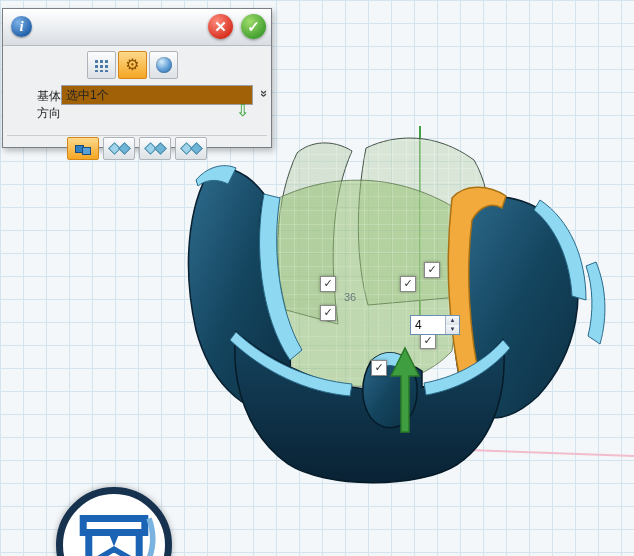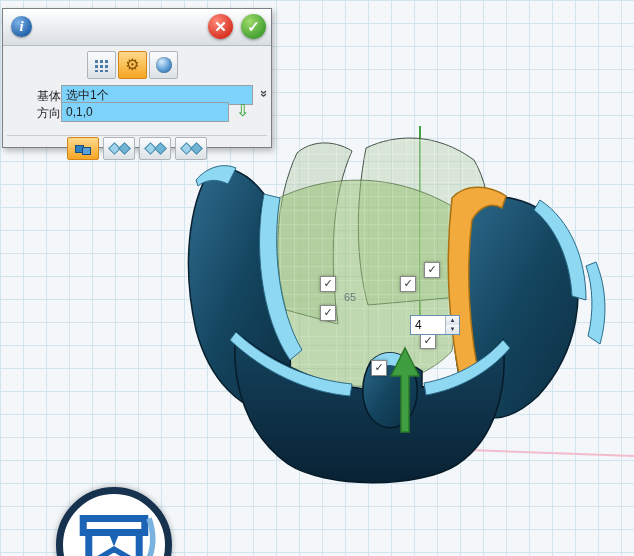--- a/index.html
+++ b/index.html
@@ -35,21 +35,21 @@
   .icon-dots{width:15px;height:13px;
     background-image:radial-gradient(circle,#4a79a8 1.4px,transparent 1.6px);
     background-size:5px 5px;}
   .icon-gear{font-size:16px;color:#8a5200;line-height:1;}
   .icon-sphere{width:16px;height:16px;border-radius:50%;
     background:radial-gradient(circle at 35% 30%,#d5ecfa,#5b9bd5 55%,#2e6da4);
     box-shadow:inset 0 0 2px rgba(0,0,0,.4);}
   .dlg-row{position:absolute;left:0;width:100%;height:20px;}
   .row-base{top:76px;} .row-dir{top:93px;}
   .dlg-label{position:absolute;left:6px;top:3px;font-size:12px;color:#222;margin-left:28px;}
-  .dlg-field{position:absolute;top:0;height:20px;background:#7dd3fc;border:1px solid #9aa0a6;
+  .dlg-field{position:absolute;top:0;height:20px;background:#a16207;border:1px solid #9aa0a6;
     font-size:12px;color:#222;line-height:18px;padding:0 4px;box-sizing:border-box;}
   .field-base{left:58px;width:192px;}
   .field-dir{left:58px;width:168px;}
   .expander{position:absolute;left:253px;top:1px;font-size:13px;font-weight:bold;color:#444;
     transform:rotate(90deg);transform-origin:center;display:inline-block;cursor:pointer;
     width:16px;text-align:center;}
   .dir-pick{position:absolute;left:233px;top:-1px;font-size:16px;color:#2f9e2f;cursor:pointer;}
   .dlg-sep{position:absolute;left:4px;right:4px;top:126px;border-top:1px solid #c8cdd2;}
   .dlg-bottombar{position:absolute;left:64px;top:128px;display:flex;gap:4px;}
   .mini-btn{width:30px;height:21px;border:1px solid #aeb4ba;border-radius:2px;
@@ -134,21 +134,21 @@
     <path d="M236,332 C230,384 248,436 288,464 C324,488 418,490 458,464 C496,438 508,388 503,340 C478,368 448,383 422,387 L422,371 C406,360 386,360 372,373 L372,389 C330,388 276,366 236,332 Z" fill="url(#bowl)" stroke="#061b28" stroke-width="1.5"></path>
     <path d="M236,332 C268,362 310,380 352,384 L350,396 C306,392 264,372 230,340 Z" fill="#8fd8f2" stroke="#2a6b8a" stroke-width="1"></path>
     <path d="M503,340 C482,364 452,378 424,383 L426,395 C456,390 488,374 510,348 Z" fill="#8fd8f2" stroke="#2a6b8a" stroke-width="1"></path>
 
     <path d="M371,361 C360,380 360,402 371,418 C382,431 399,431 409,418 C420,402 420,380 409,361 C397,350 383,350 371,361 Z" fill="url(#petalDark)" stroke="#061b28" stroke-width="1.5"></path>
     <path d="M371,361 C383,350 397,350 409,361 L403,371 C394,363 386,363 377,371 Z" fill="#8fd8f2"></path>
 
     <path d="M401,432 L401,376 L391,376 L405,348 L419,376 L409,376 L409,432 Z" fill="#3f9e3f" stroke="#2a7a2a" stroke-width="1.5"></path>
   </svg>
 
-  <span class="dim-label">65</span>
+  <span class="dim-label">36</span>
 
   <div class="vcheck" style="left:320px;top:276px"><span>✓</span></div>
   <div class="vcheck" style="left:400px;top:276px"><span>✓</span></div>
   <div class="vcheck" style="left:424px;top:262px"><span>✓</span></div>
   <div class="vcheck" style="left:320px;top:305px"><span>✓</span></div>
   <div class="vcheck" style="left:420px;top:333px"><span>✓</span></div>
   <div class="vcheck" style="left:371px;top:360px"><span>✓</span></div>
 
   <div class="spin">
     <div class="val">4</div>
@@ -178,21 +178,20 @@
     </div>
 
     <div class="dlg-row row-base">
       <span class="dlg-label">基体</span>
       <div class="dlg-field field-base">选中1个</div>
       <span class="expander">»</span>
     </div>
 
     <div class="dlg-row row-dir">
       <span class="dlg-label">方向</span>
-      <div class="dlg-field field-dir">0,1,0</div>
       <span class="dir-pick">⇩</span>
     </div>
 
     <div class="dlg-sep"></div>
 
     <div class="dlg-bottombar">
       <div class="mini-btn selected">
         <span class="brick"></span>
         <span class="brick b2"></span>
       </div>

